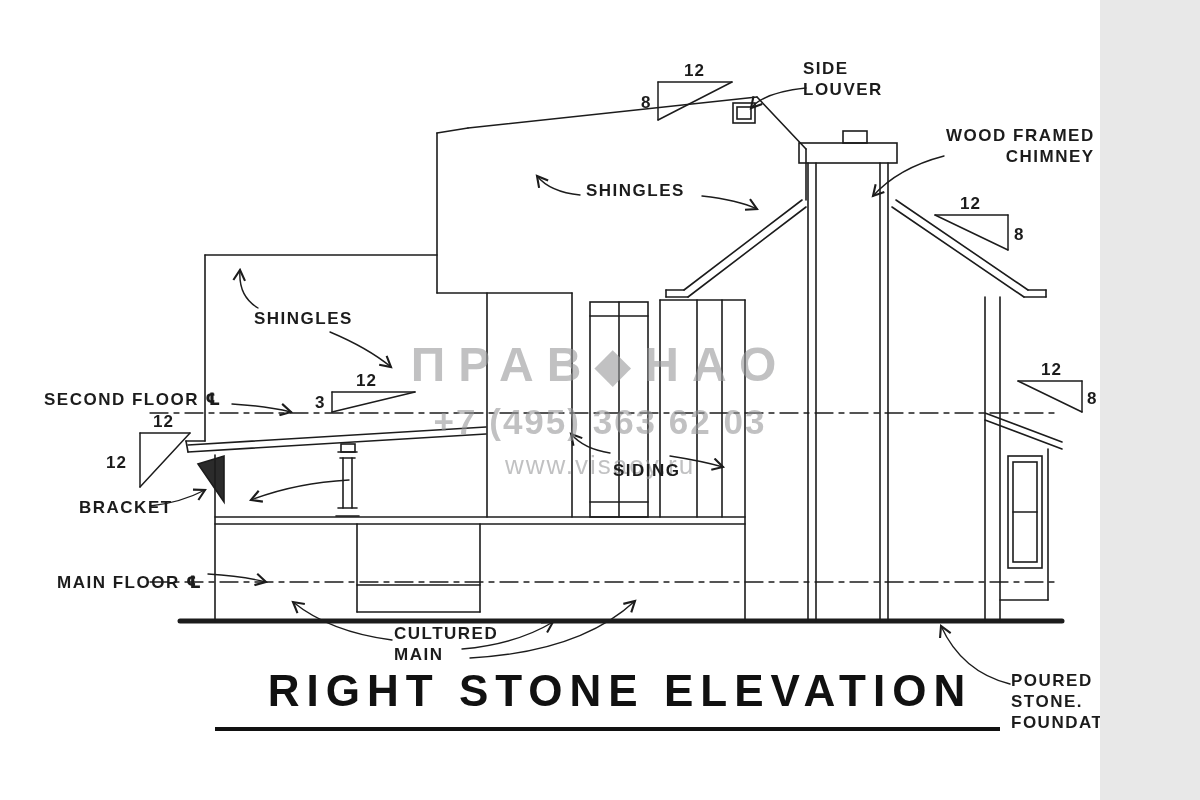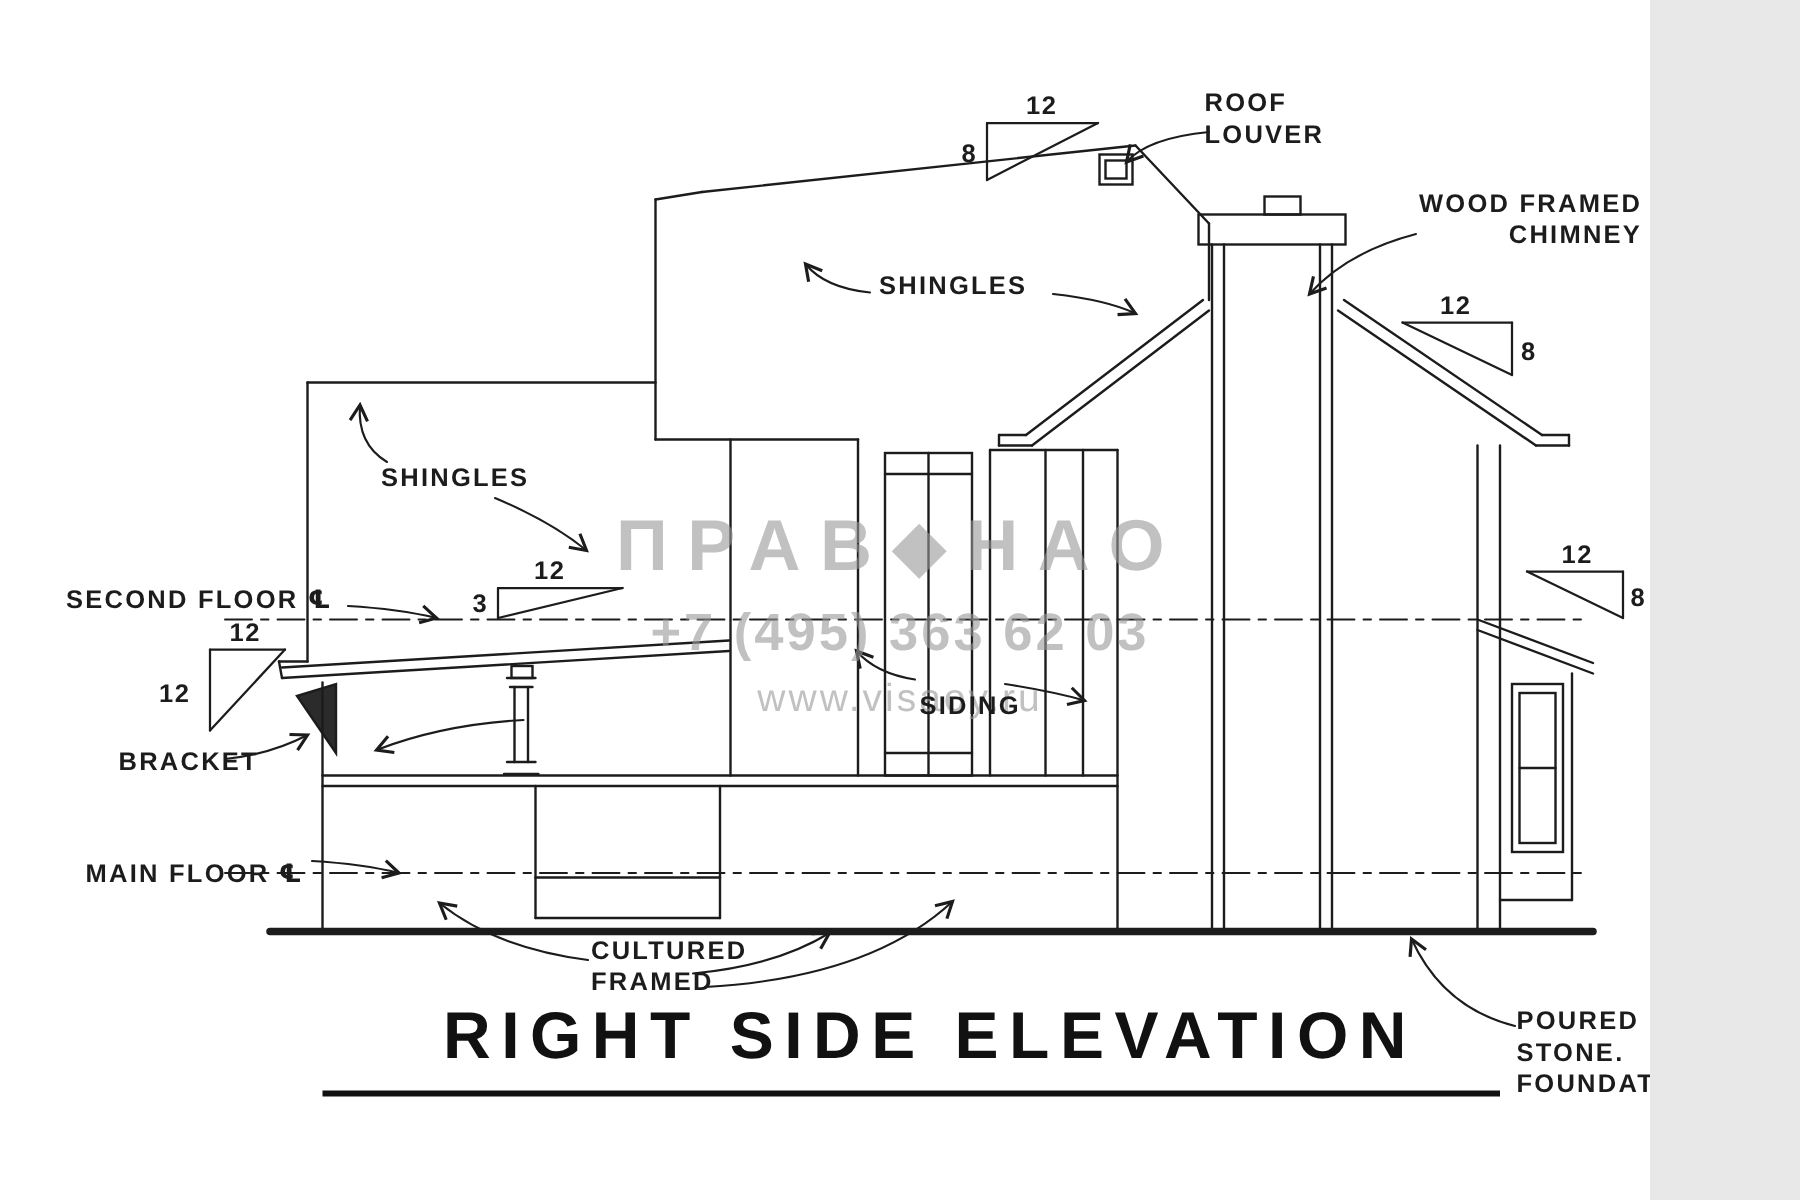--- a/index.html
+++ b/index.html
@@ -199,31 +199,31 @@
       <text x="1087" y="404">8</text>
     </g>
   </svg>
 
   <div class="watermark">
     <div class="wm-name">ПРАВ◆НАО</div>
     <div class="wm-phone">+7 (495) 363 62 03</div>
     <div class="wm-site">www.visaoy.ru</div>
   </div>
 
-  <div class="label" style="left:803px;top:58px;">ROOF
+  <div class="label" style="left:803px;top:58px;">SIDE
 LOUVER</div>
   <div class="label" style="left:586px;top:180px;">SHINGLES</div>
   <div class="label" style="left:946px;top:125px;text-align:right;">WOOD FRAMED
 CHIMNEY</div>
   <div class="label" style="left:254px;top:308px;">SHINGLES</div>
   <div class="label" style="left:44px;top:389px;text-align:center;">SECOND FLOOR ℄</div>
   <div class="label" style="left:79px;top:497px;">BRACKET</div>
   <div class="label" style="left:613px;top:460px;">SIDING</div>
   <div class="label" style="left:57px;top:556px;margin-top:16px;">MAIN FLOOR ℄</div>
   <div class="label" style="left:394px;top:623px;">CULTURED
-FRAMED</div>
+MAIN</div>
   <div class="label" style="left:1011px;top:670px;">POURED STONE.
 FOUNDATION</div>
 
-  <div class="title">RIGHT SIDE ELEVATION</div>
+  <div class="title">RIGHT STONE ELEVATION</div>
   <div class="title-underline"></div>
 
 </div>
 
 </body></html>

